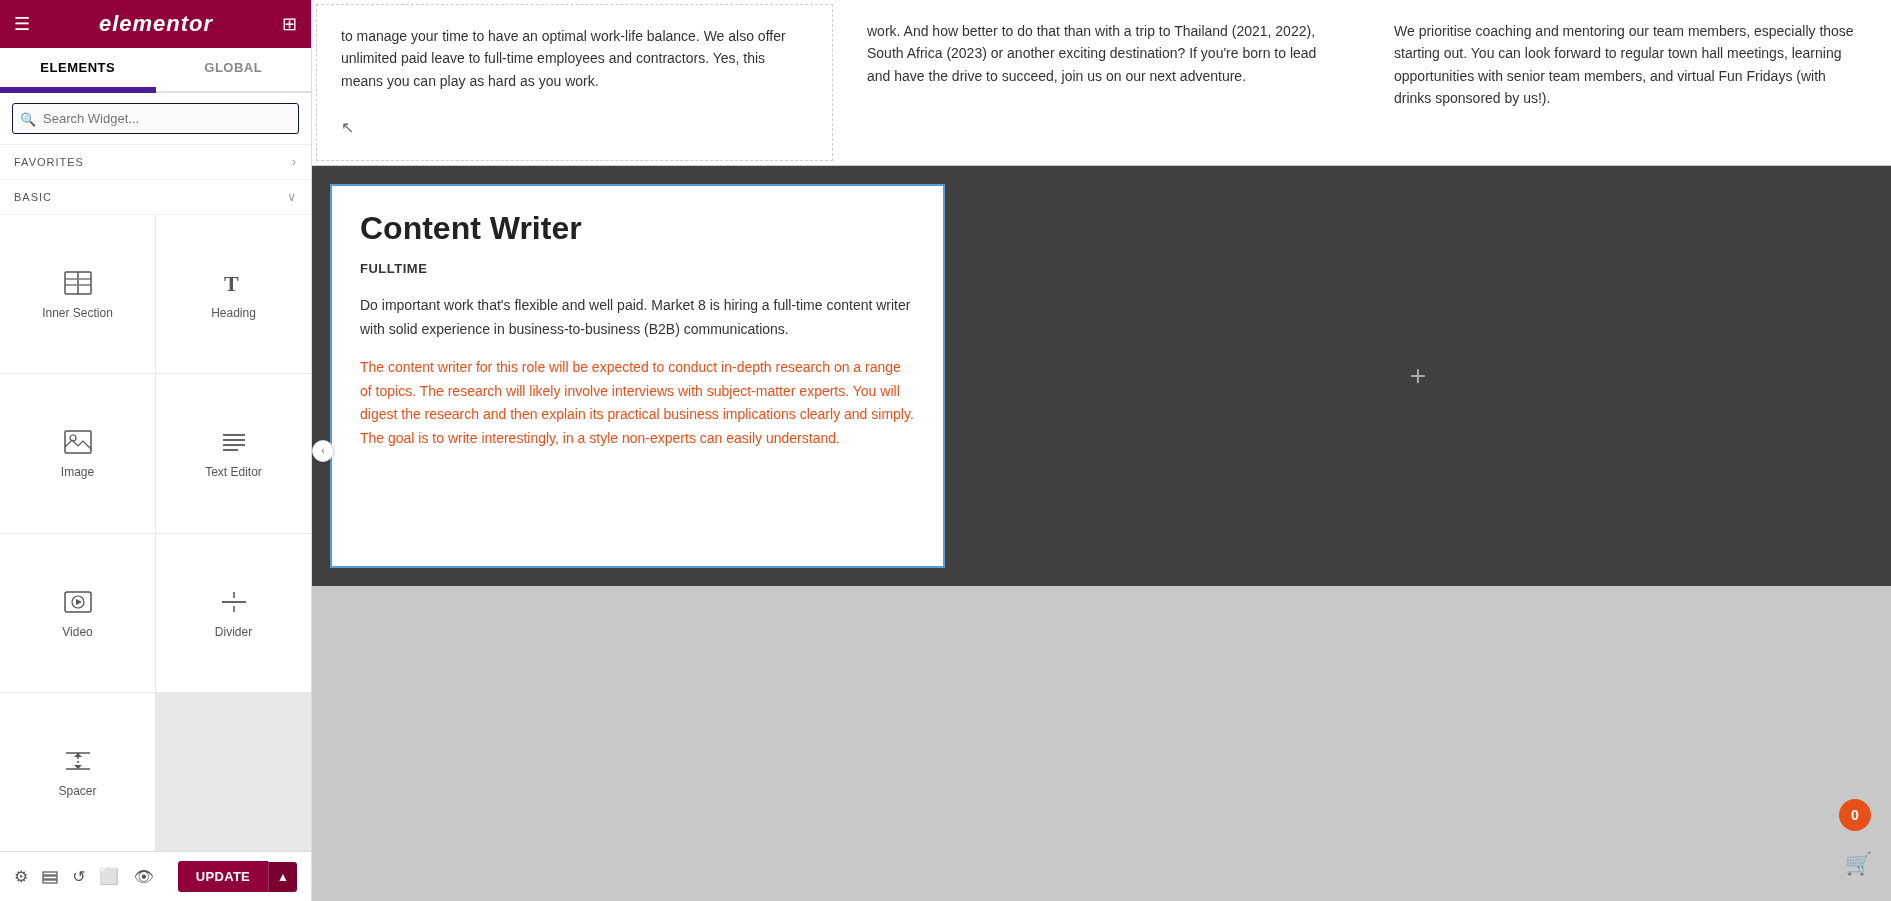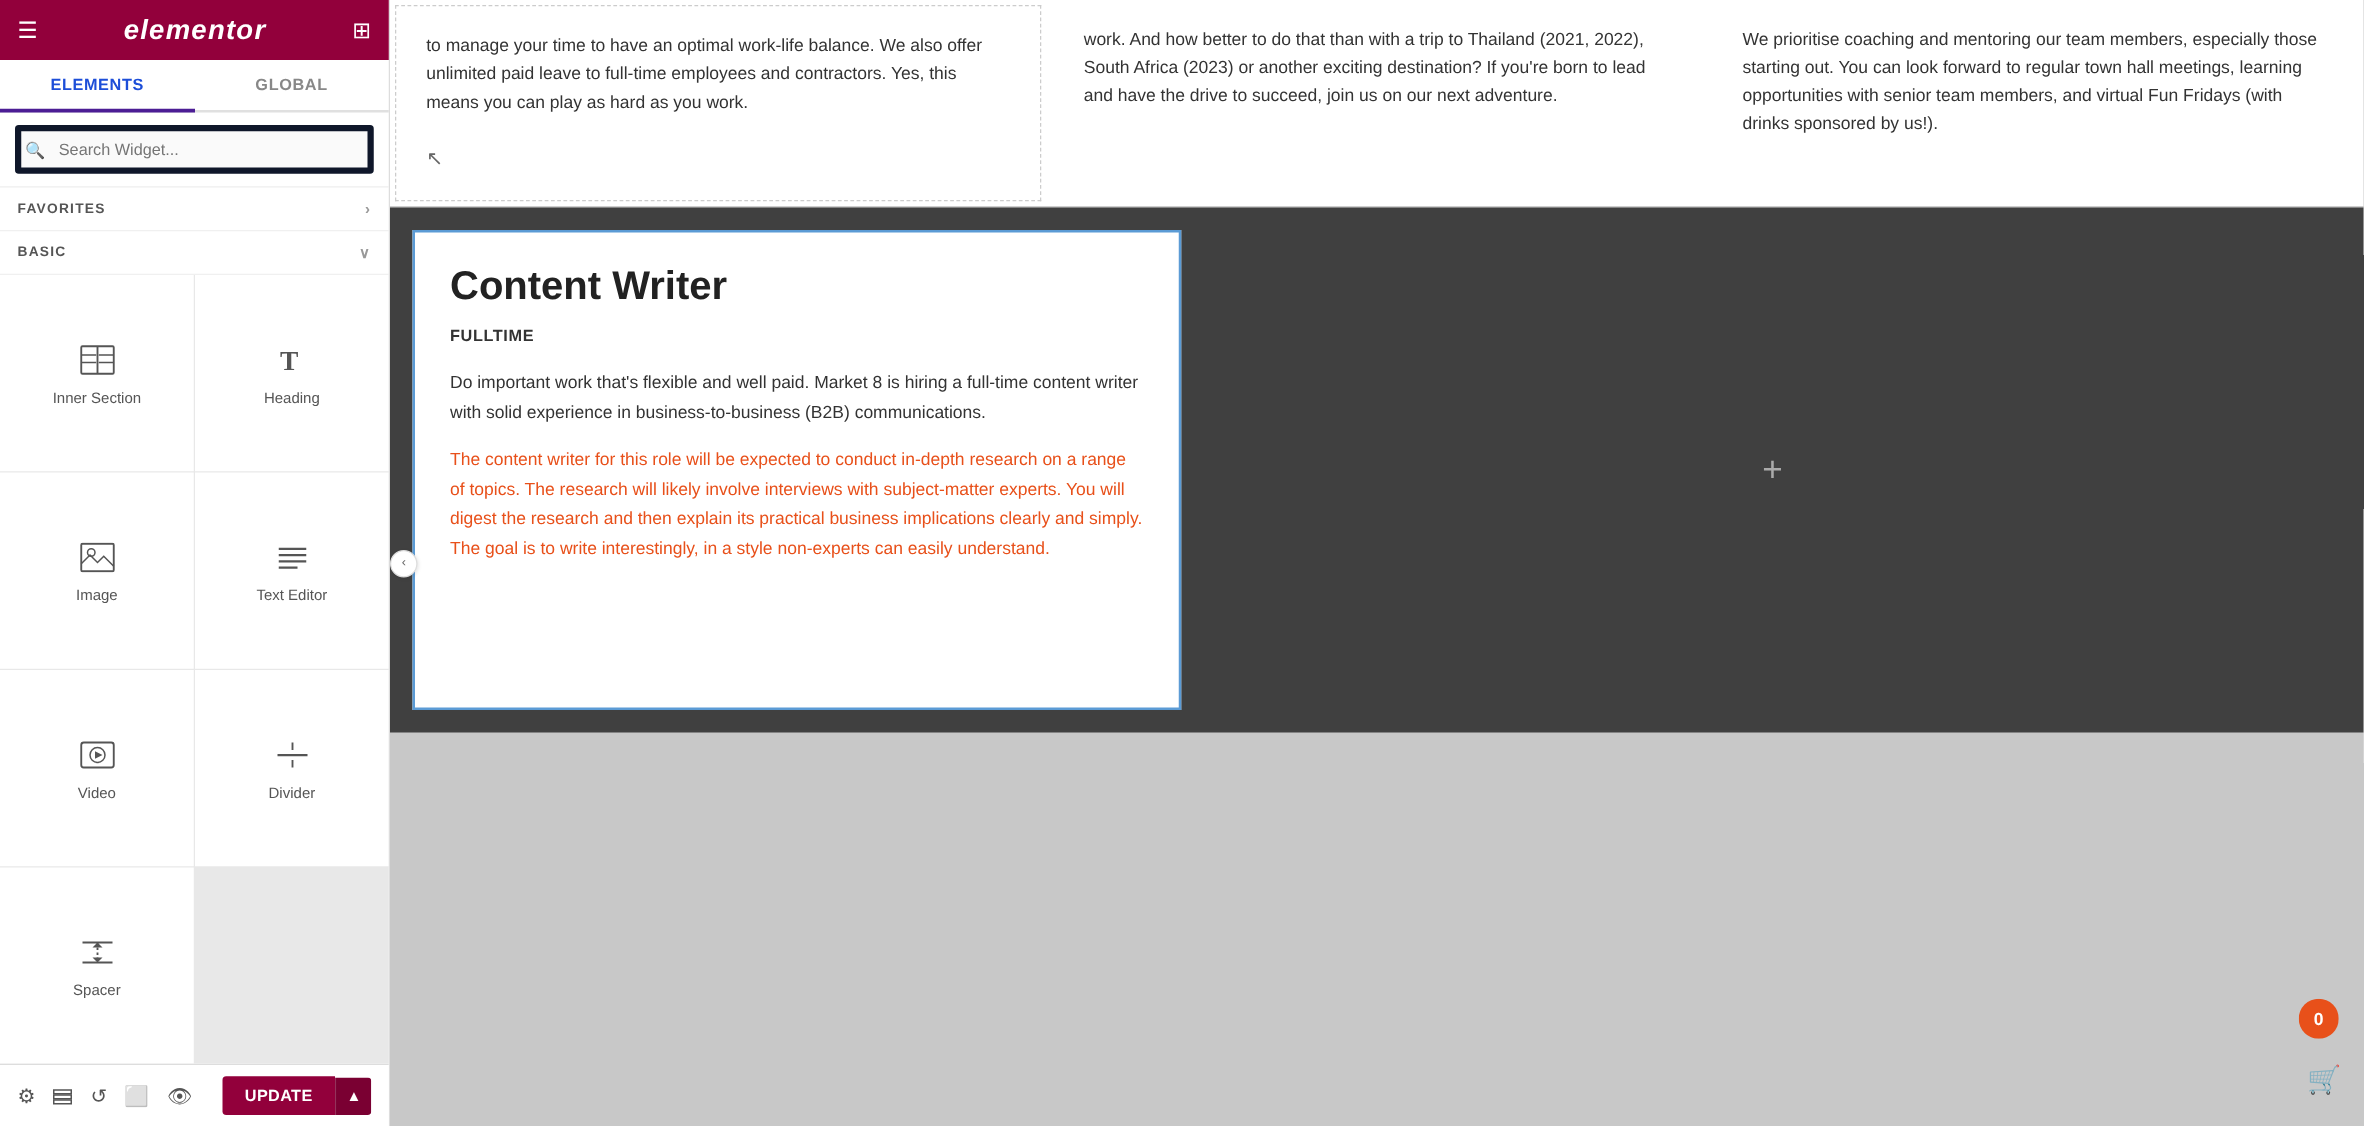--- a/index.html
+++ b/index.html
@@ -41,34 +41,34 @@
       flex: 1;
       text-align: center;
       padding: 12px 0;
       font-size: 13px;
       font-weight: 600;
       color: #888;
       cursor: pointer;
       letter-spacing: 0.5px;
     }
     .sidebar-tab.active {
-      color: #1d4ed8;
-      border-bottom: 3px solid #4c1d95;
+      color: #000000;
+      border-bottom: 6px solid #4c1d95;
       margin-bottom: -2px;
     }
 
     
     .sidebar-search {
       padding: 10px 12px;
       border-bottom: 1px solid #eee;
     }
     .sidebar-search input {
       width: 100%;
       padding: 7px 10px 7px 30px;
-      border: 5px solid #0f172a;
+      border: 1px solid #0f172a;
       border-radius: 3px;
       font-size: 13px;
       color: #555;
       outline: none;
       background: #fafafa;
     }
     .search-wrapper {
       position: relative;
     }
     .search-wrapper .search-icon-inner {
@@ -80,21 +80,21 @@
       font-size: 13px;
     }
 
     
     .section-header {
       display: flex;
       align-items: center;
       justify-content: space-between;
       padding: 10px 14px;
       font-size: 11px;
-      font-weight: 700;
+      font-weight: 400;
       color: #555;
       letter-spacing: 1px;
       cursor: pointer;
       border-bottom: 1px solid #f0f0f0;
     }
     .section-header .chevron { font-size: 12px; color: #999; }
 
     
     .widget-grid {
       display: grid;

